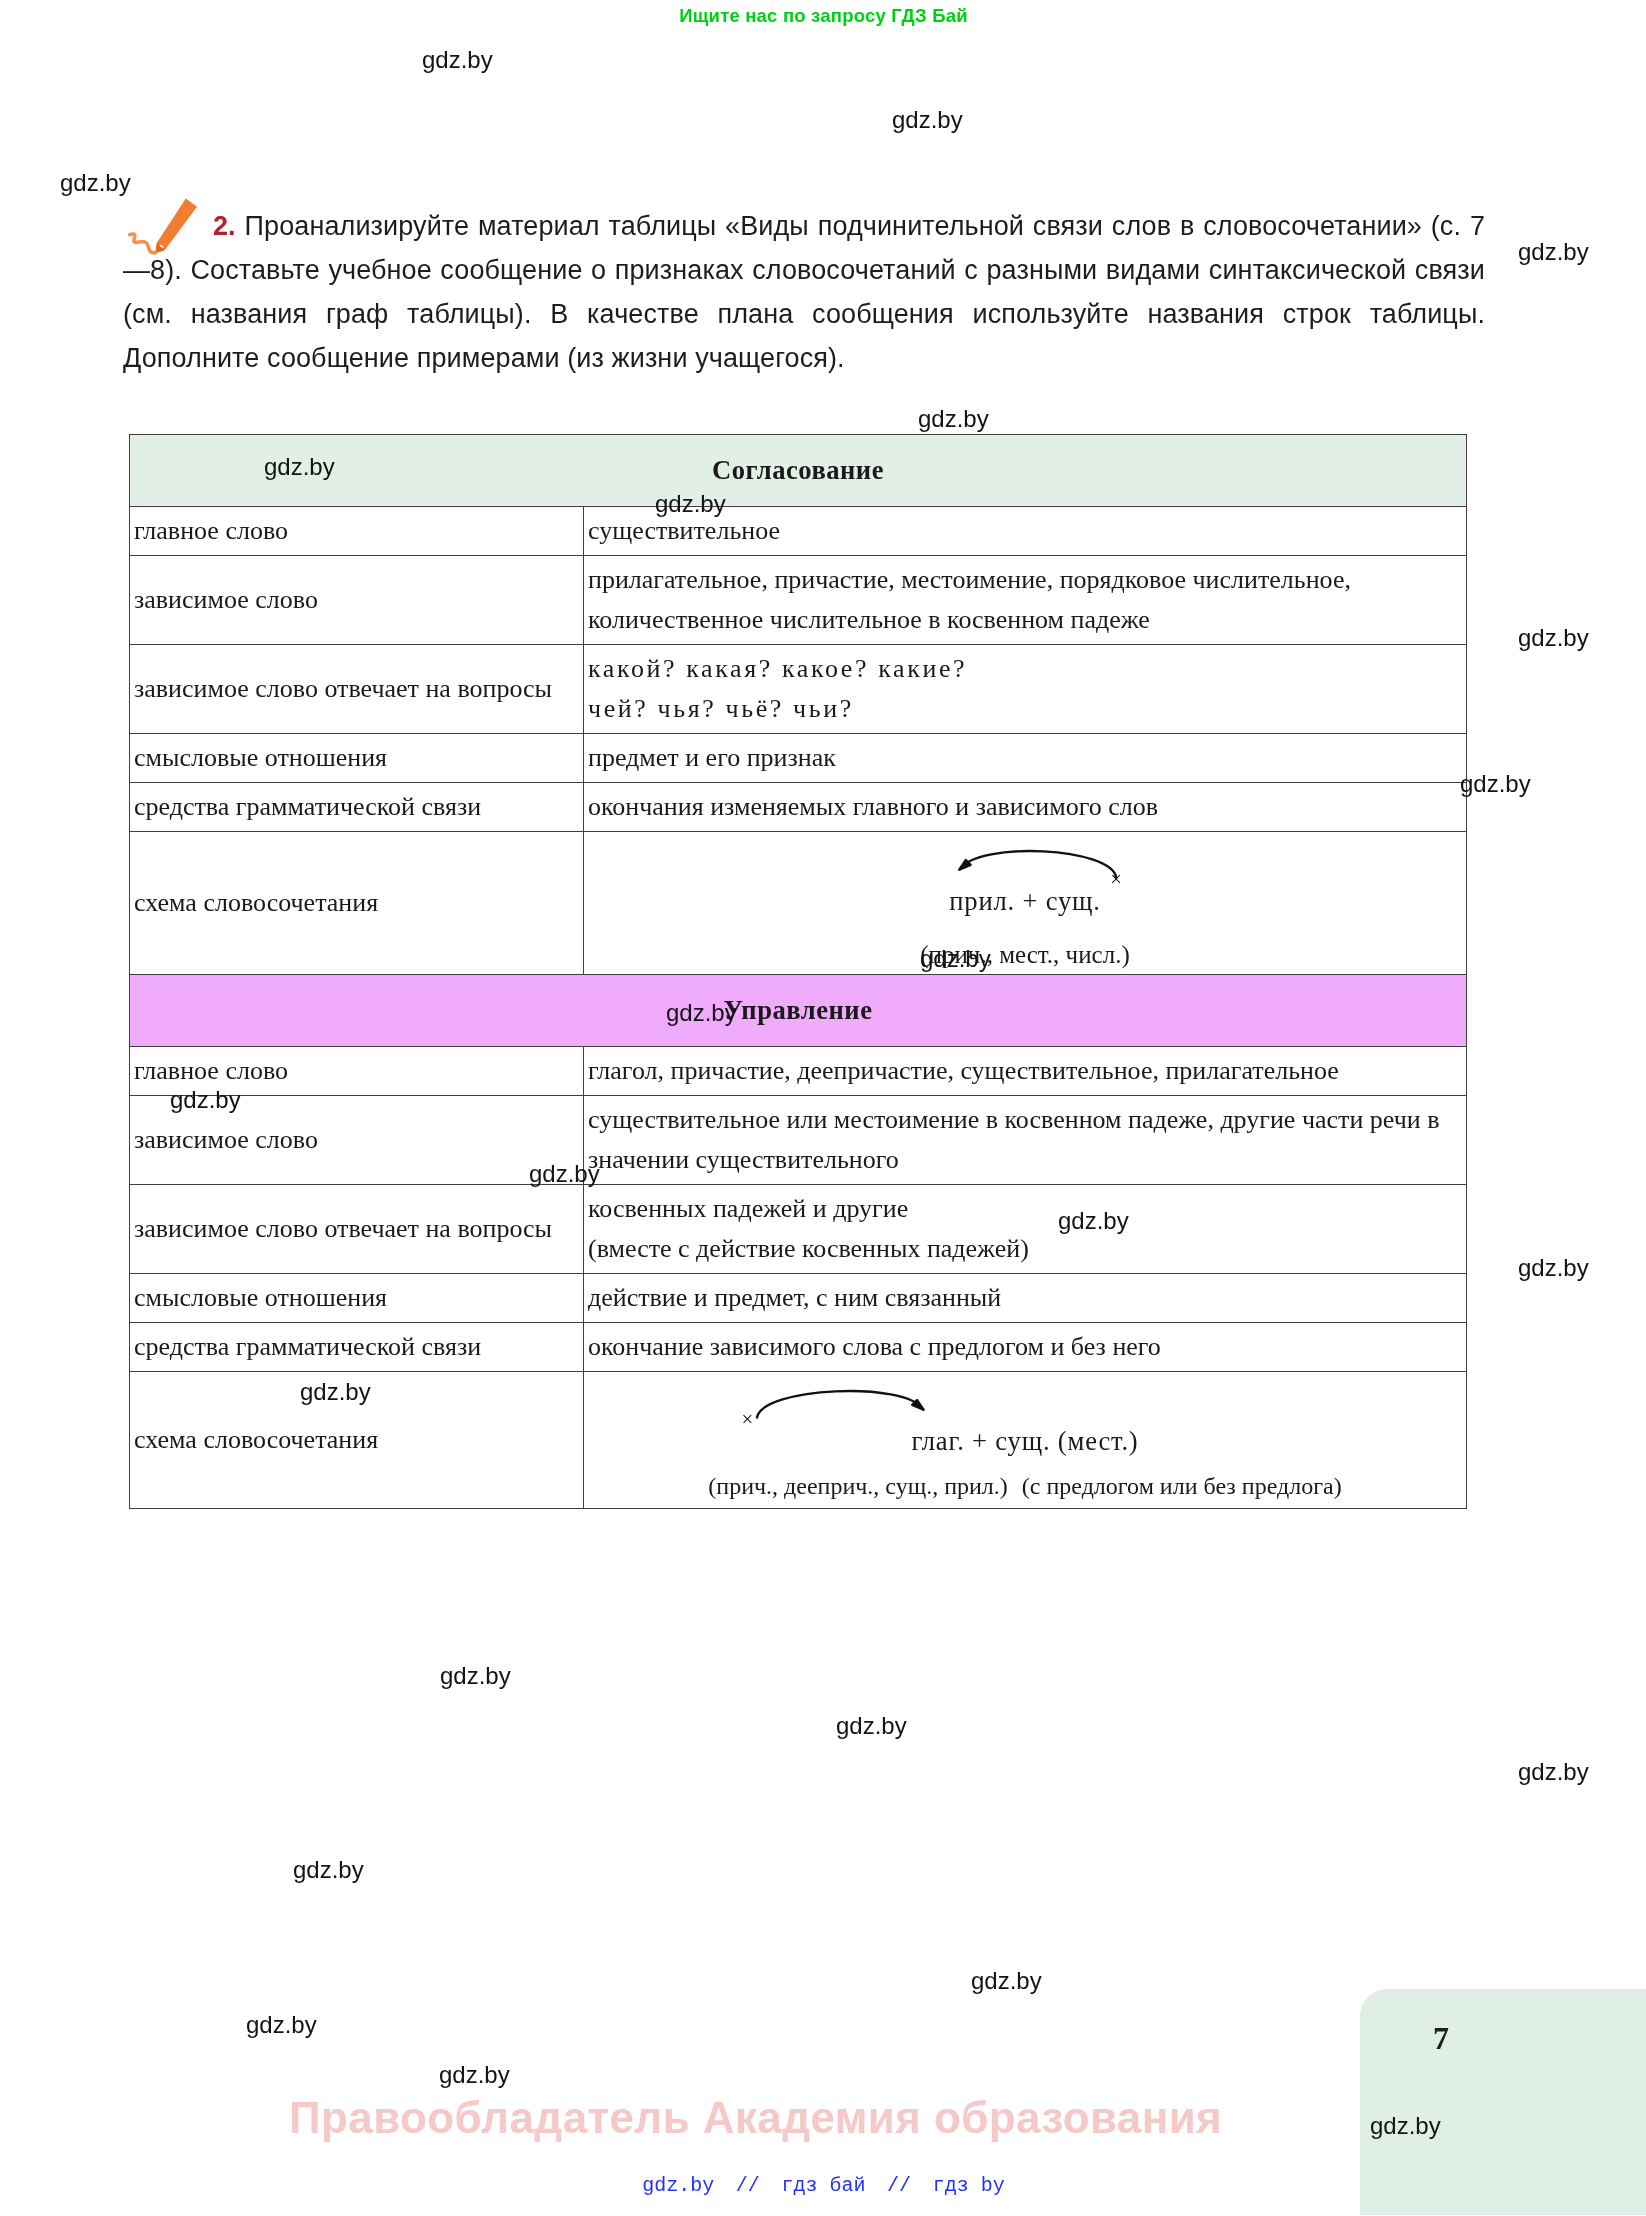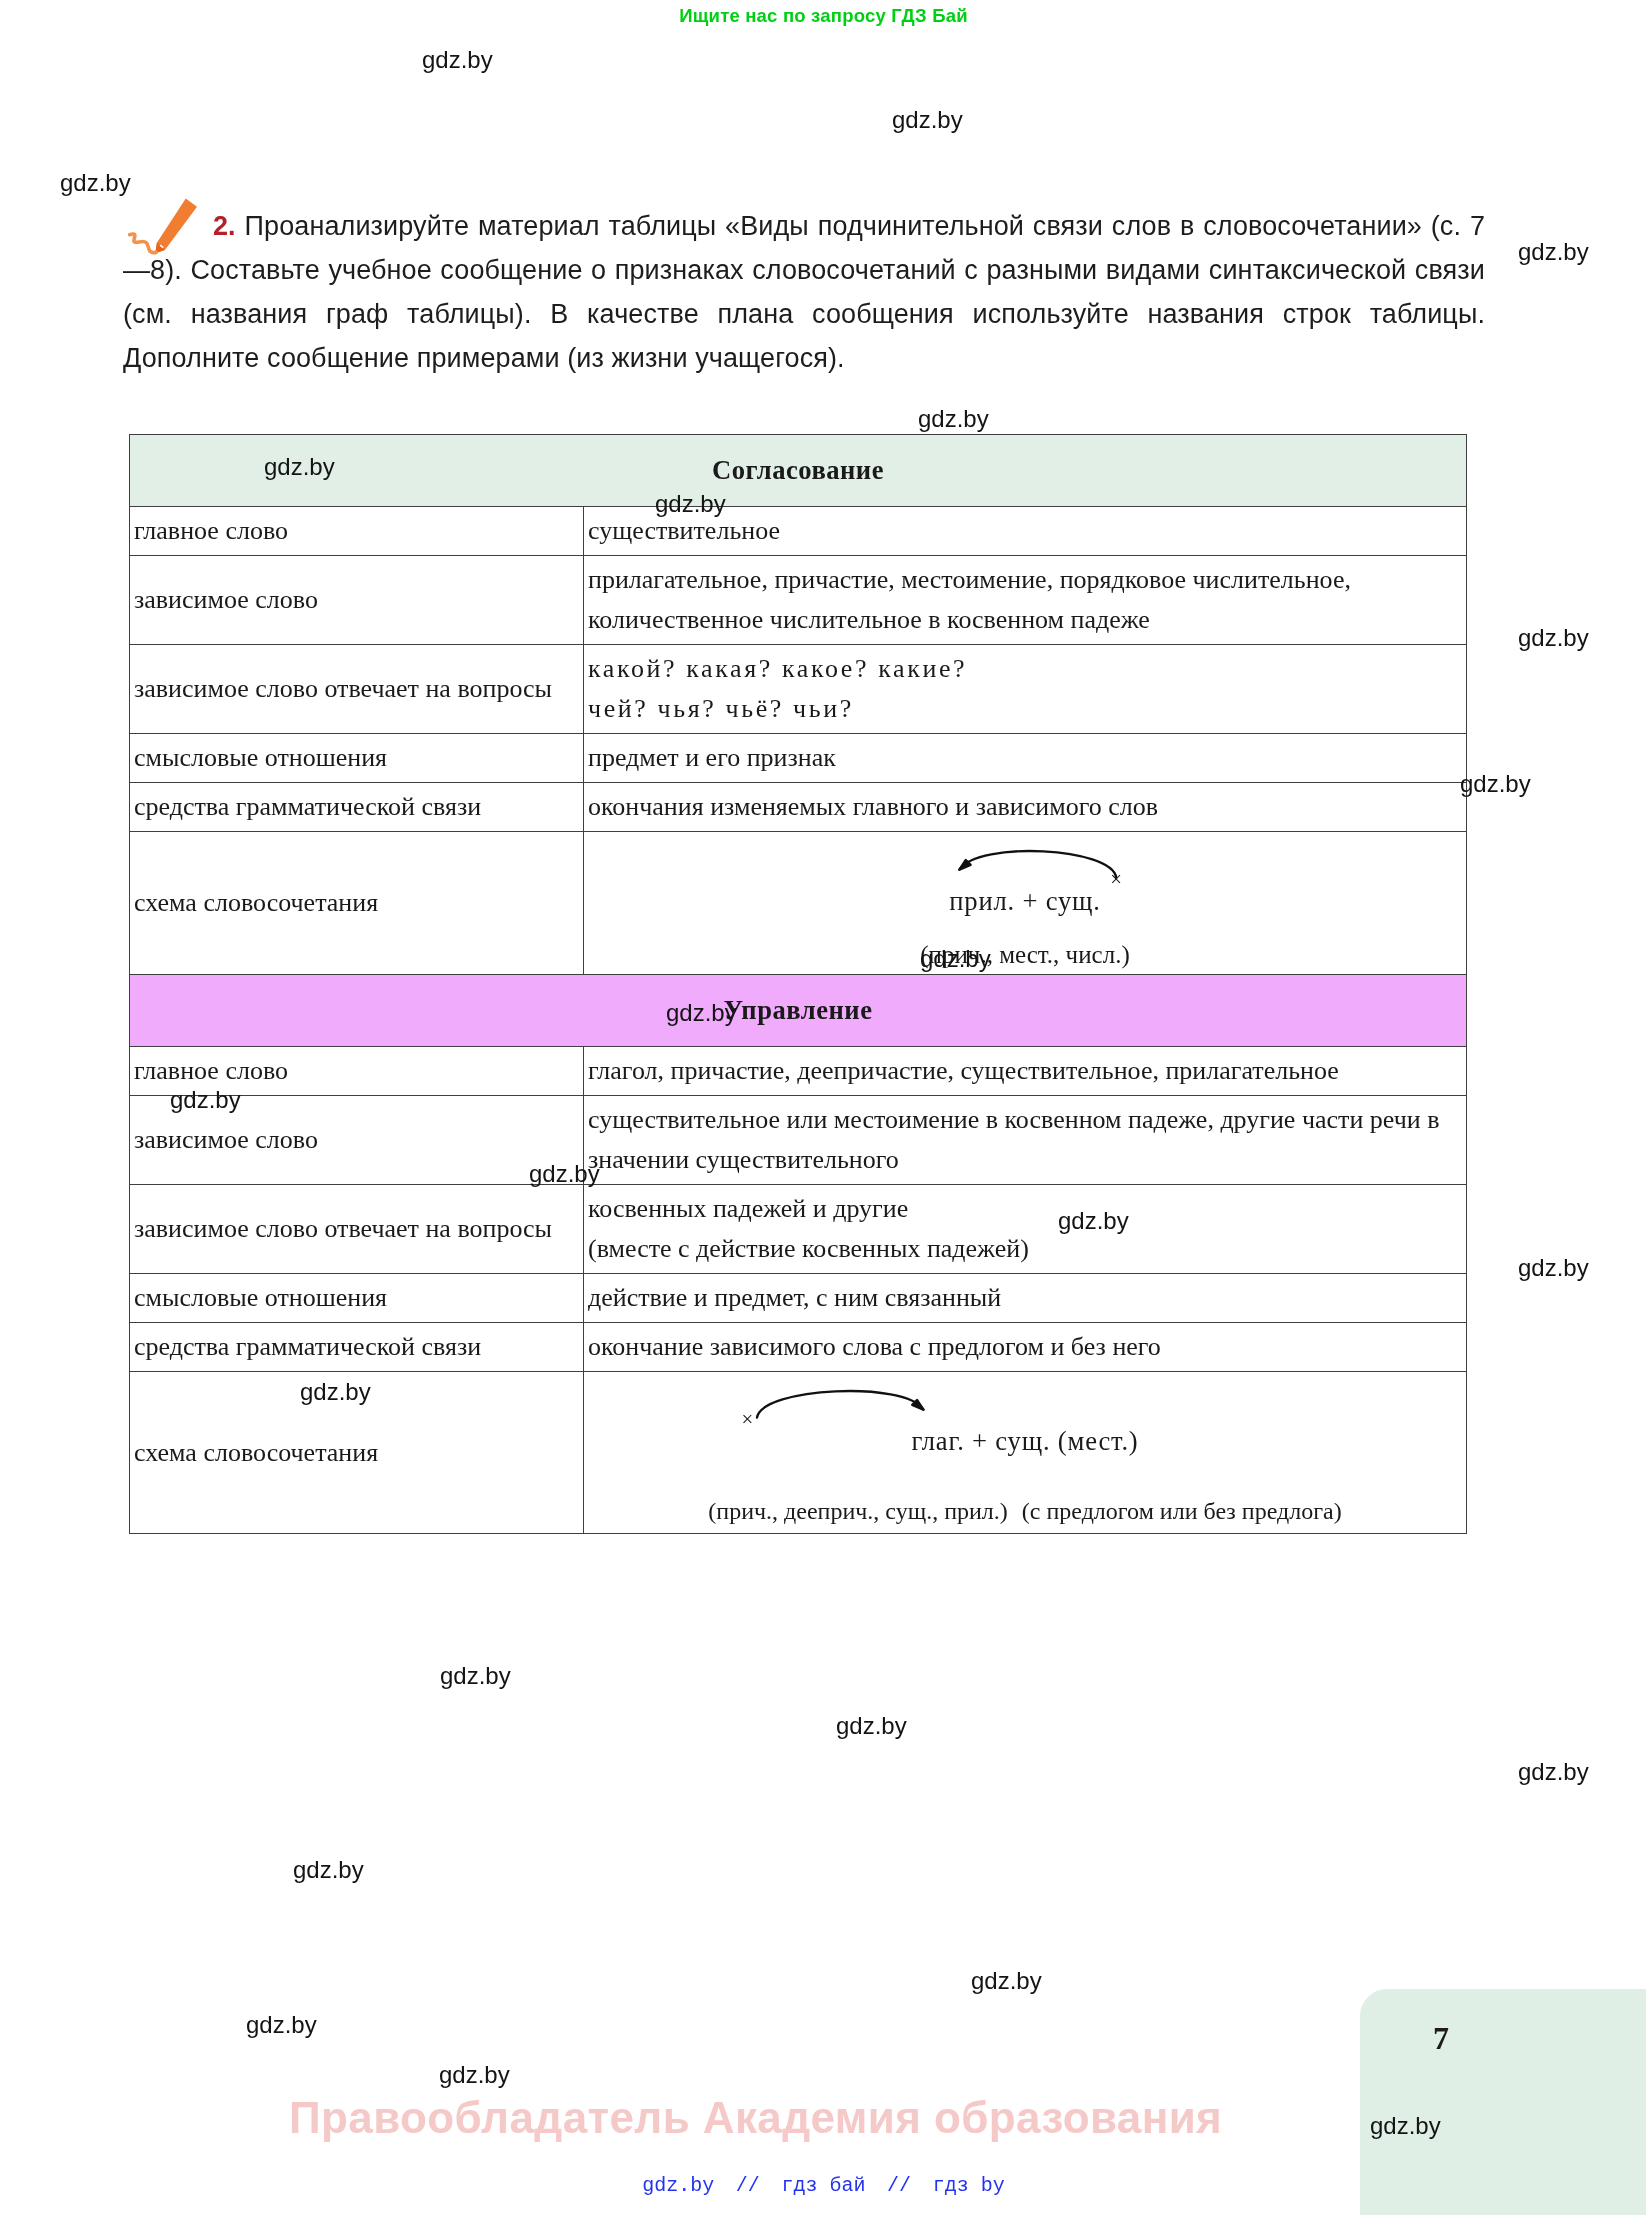--- a/index.html
+++ b/index.html
@@ -132,21 +132,21 @@
     text-align: center;
     position: relative;
   }
   .schema-wrap {
     position: relative;
     display: inline-block;
     padding-top: 50px;
   }
   .schema-line1 { font-size: 26.6px; letter-spacing: 0.8px; white-space: nowrap; }
   .schema-line2 { font-size: 25px; margin-top: 24px; white-space: nowrap; }
-  .schema-cols { display: flex; gap: 14px; justify-content: center; margin-top: 37px; }
+  .schema-cols { display: flex; gap: 14px; justify-content: center; margin-top: 12px; }
   .schema-cols > div { font-size: 24px; line-height: 35px; text-align: center; }
   .arc-svg { position: absolute; left: 0; top: 0; overflow: visible; }
 
   
   .copyright-wm {
     position: absolute;
     left: 289px;
     top: 2093px;
     font-family: "Liberation Sans", sans-serif;
     font-weight: 700;

